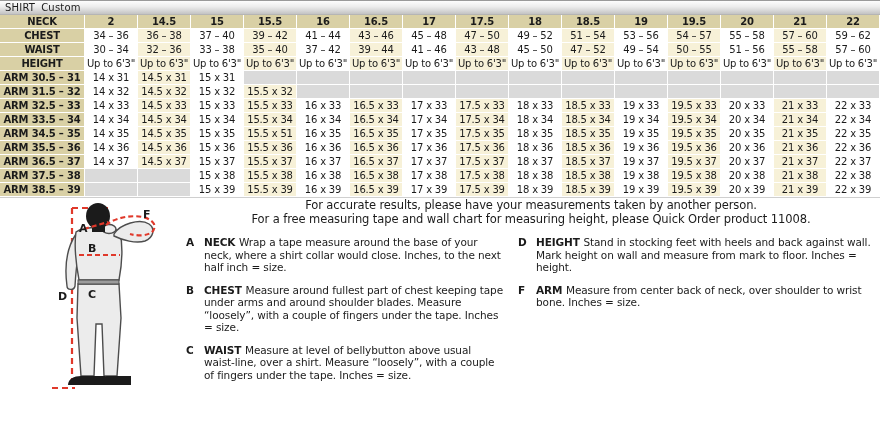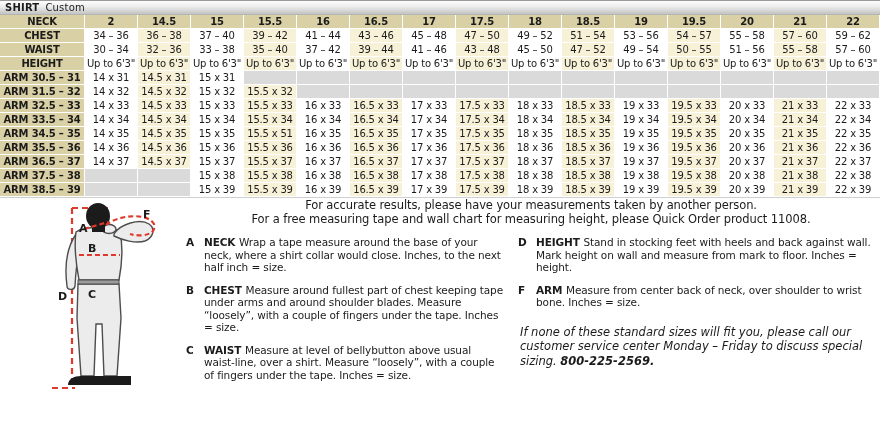--- a/index.html
+++ b/index.html
@@ -11,21 +11,21 @@
   }
 
   
   .titlebar {
     height:15px; width:880px;
     background:linear-gradient(to bottom,#fdfdfd 0%,#ececec 45%,#d2d2d2 80%,#c3c3c3 100%);
     border-top:1px solid #9a9a9a; border-bottom:1px solid #b5b5b5;
     font-size:10px; line-height:13px; padding-left:5px;
     letter-spacing:.2px;
   }
-  .titlebar .brand { font-weight:bold; }
+  .titlebar .brand { font-weight:normal; }
   .titlebar .variant { font-weight:normal; margin-left:6px;text-align:right; }
 
   
   table.size { border-collapse:separate; border-spacing:0; width:880px; table-layout:fixed; }
   table.size td {
     height:14px; padding:0 1px;
     border-bottom:1.5px solid #fff; border-right:1.5px solid #fff;
     font-size:10px; text-align:center; white-space:nowrap; overflow:hidden;
     letter-spacing:-0.2px; vertical-align:middle;
   }
@@ -391,19 +391,16 @@
         <div id="instr-right">
             <div class="instr">
               <div class="letter">D</div>
               <div><span class="term">HEIGHT </span>Stand in stocking feet with heels and back against wall. Mark height on wall and measure from mark to floor. Inches = height.</div>
             </div>
             <div class="instr">
               <div class="letter">F</div>
               <div><span class="term">ARM </span>Measure from center back of neck, over shoulder to wrist bone. Inches = size.</div>
             </div>
           </div>
-        <div class="special">
-          <span>If none of these standard sizes will fit you, please call our customer service center Monday – Friday to discuss special sizing. </span><span class="phone">800-225-2569.</span>
-        </div>
       </div>
     </div>
   </div>
 </div>
 
 </body></html>

